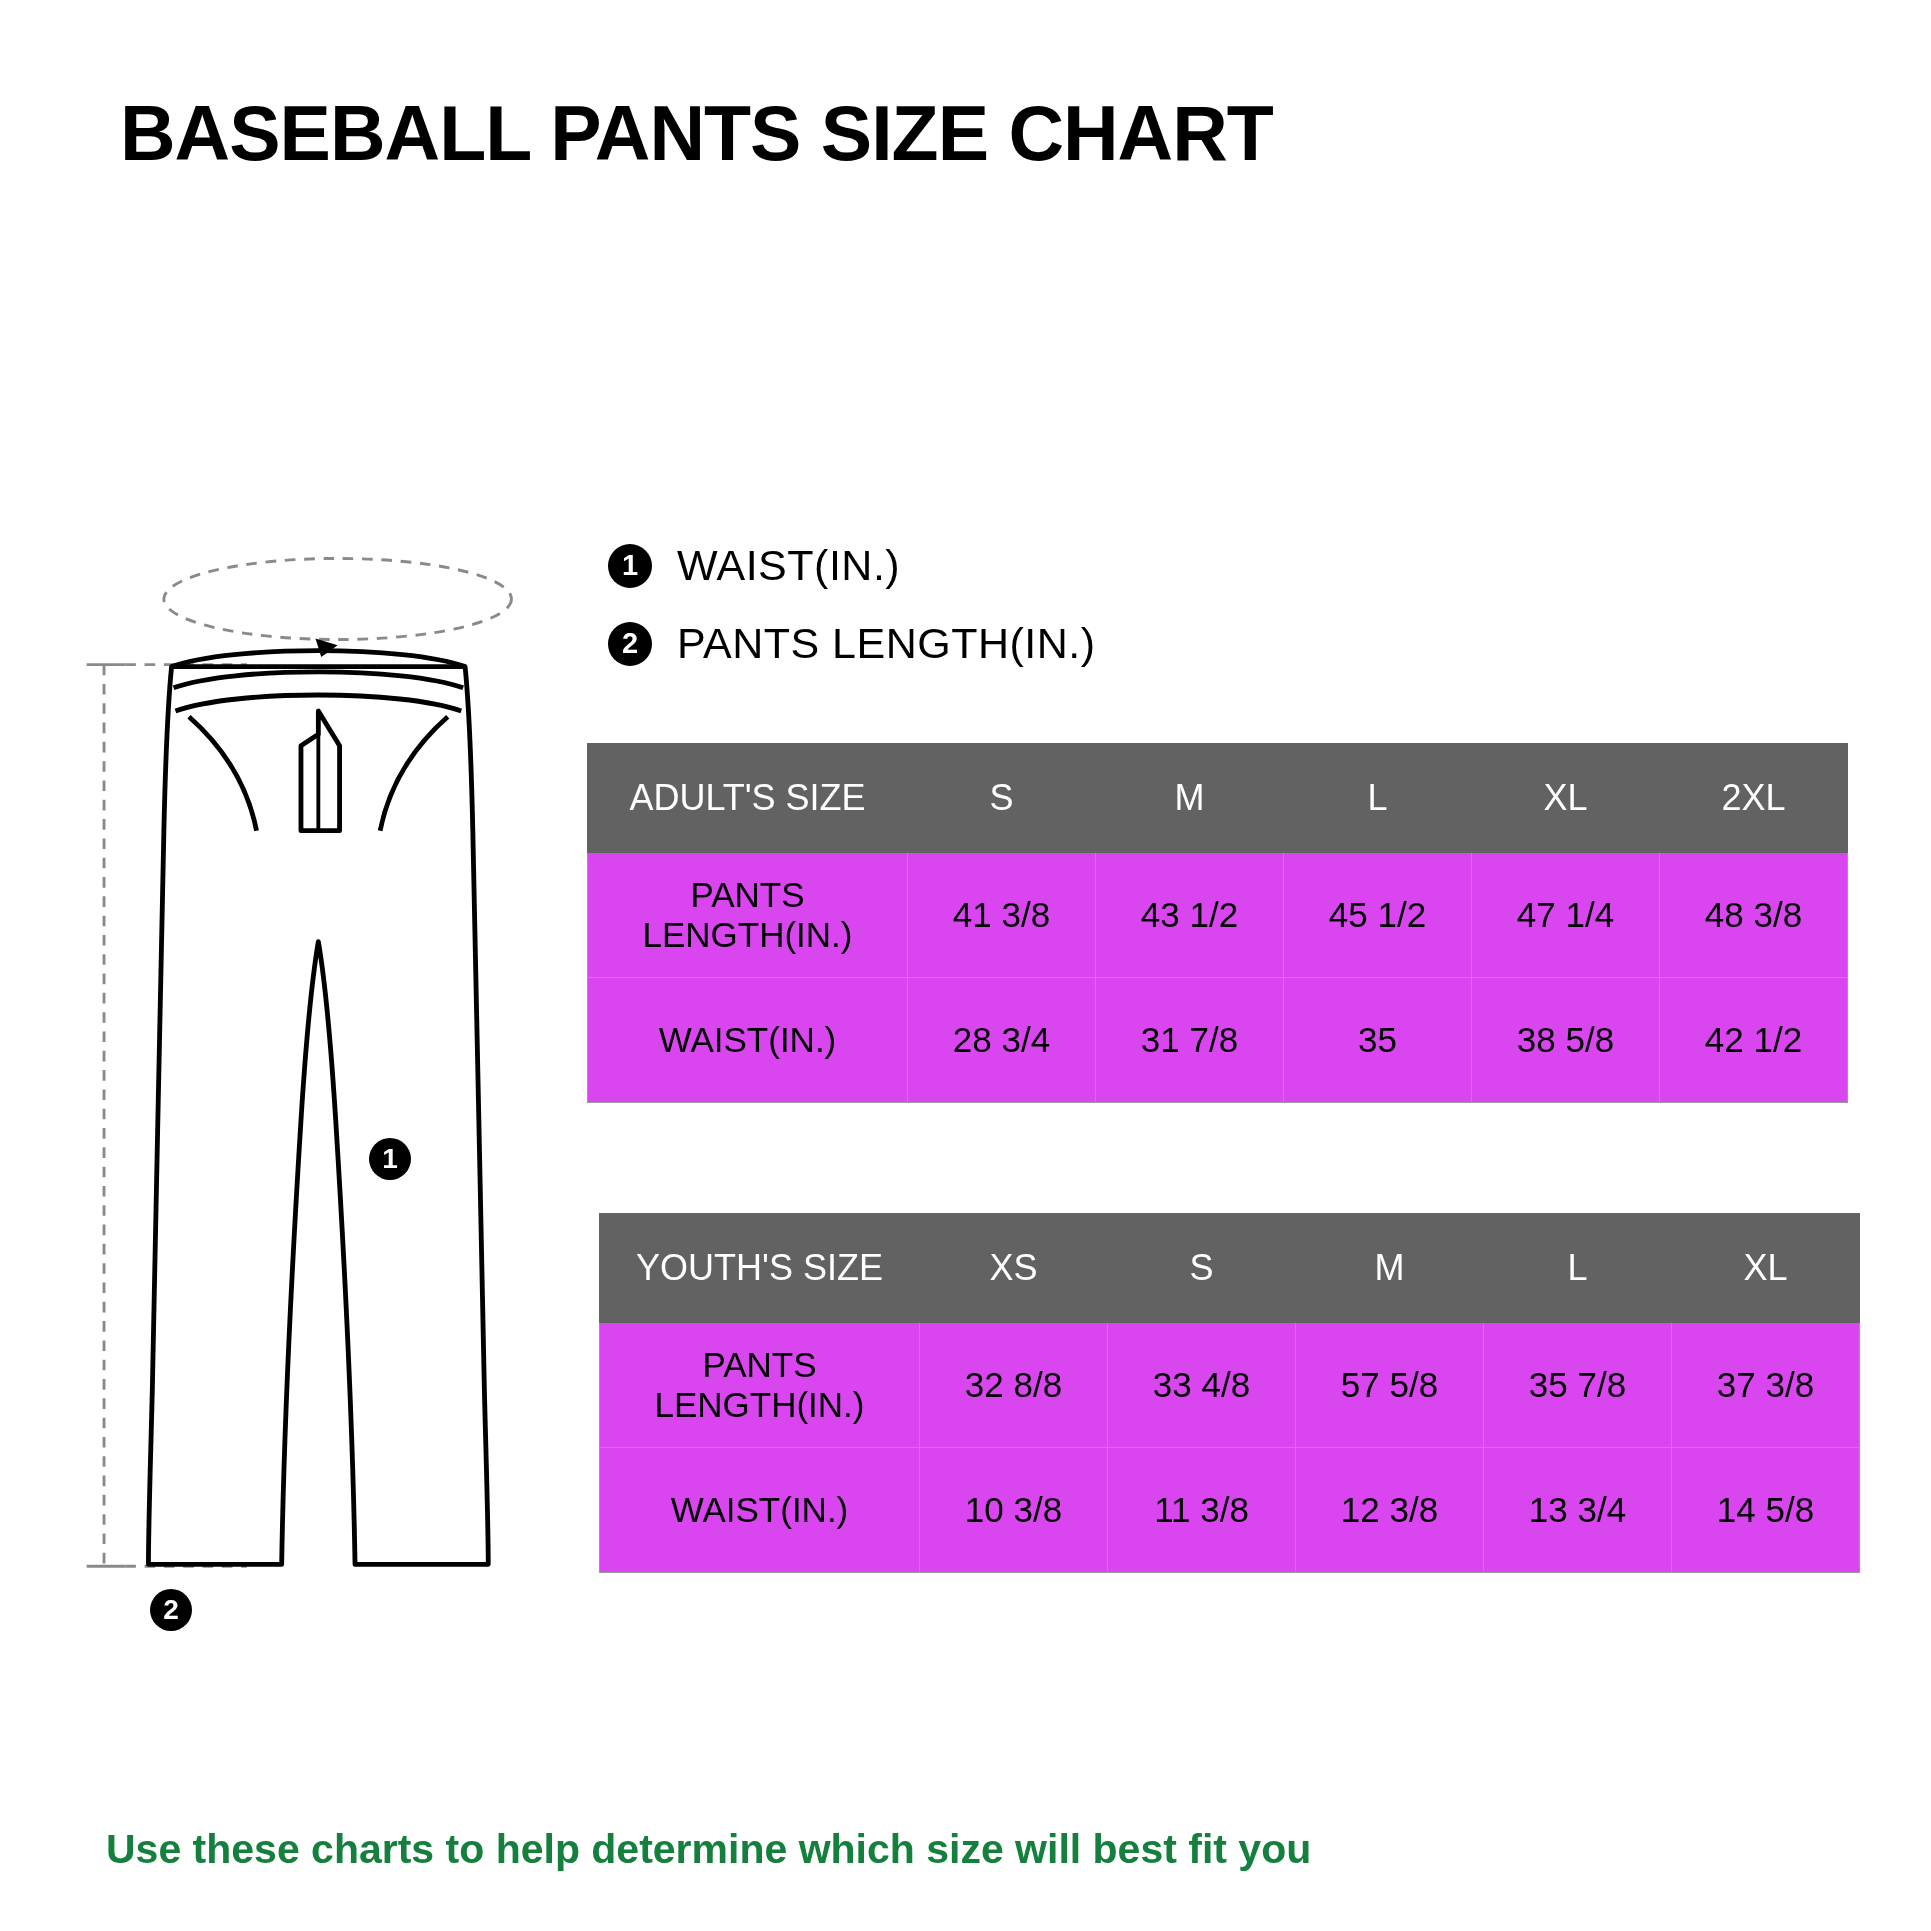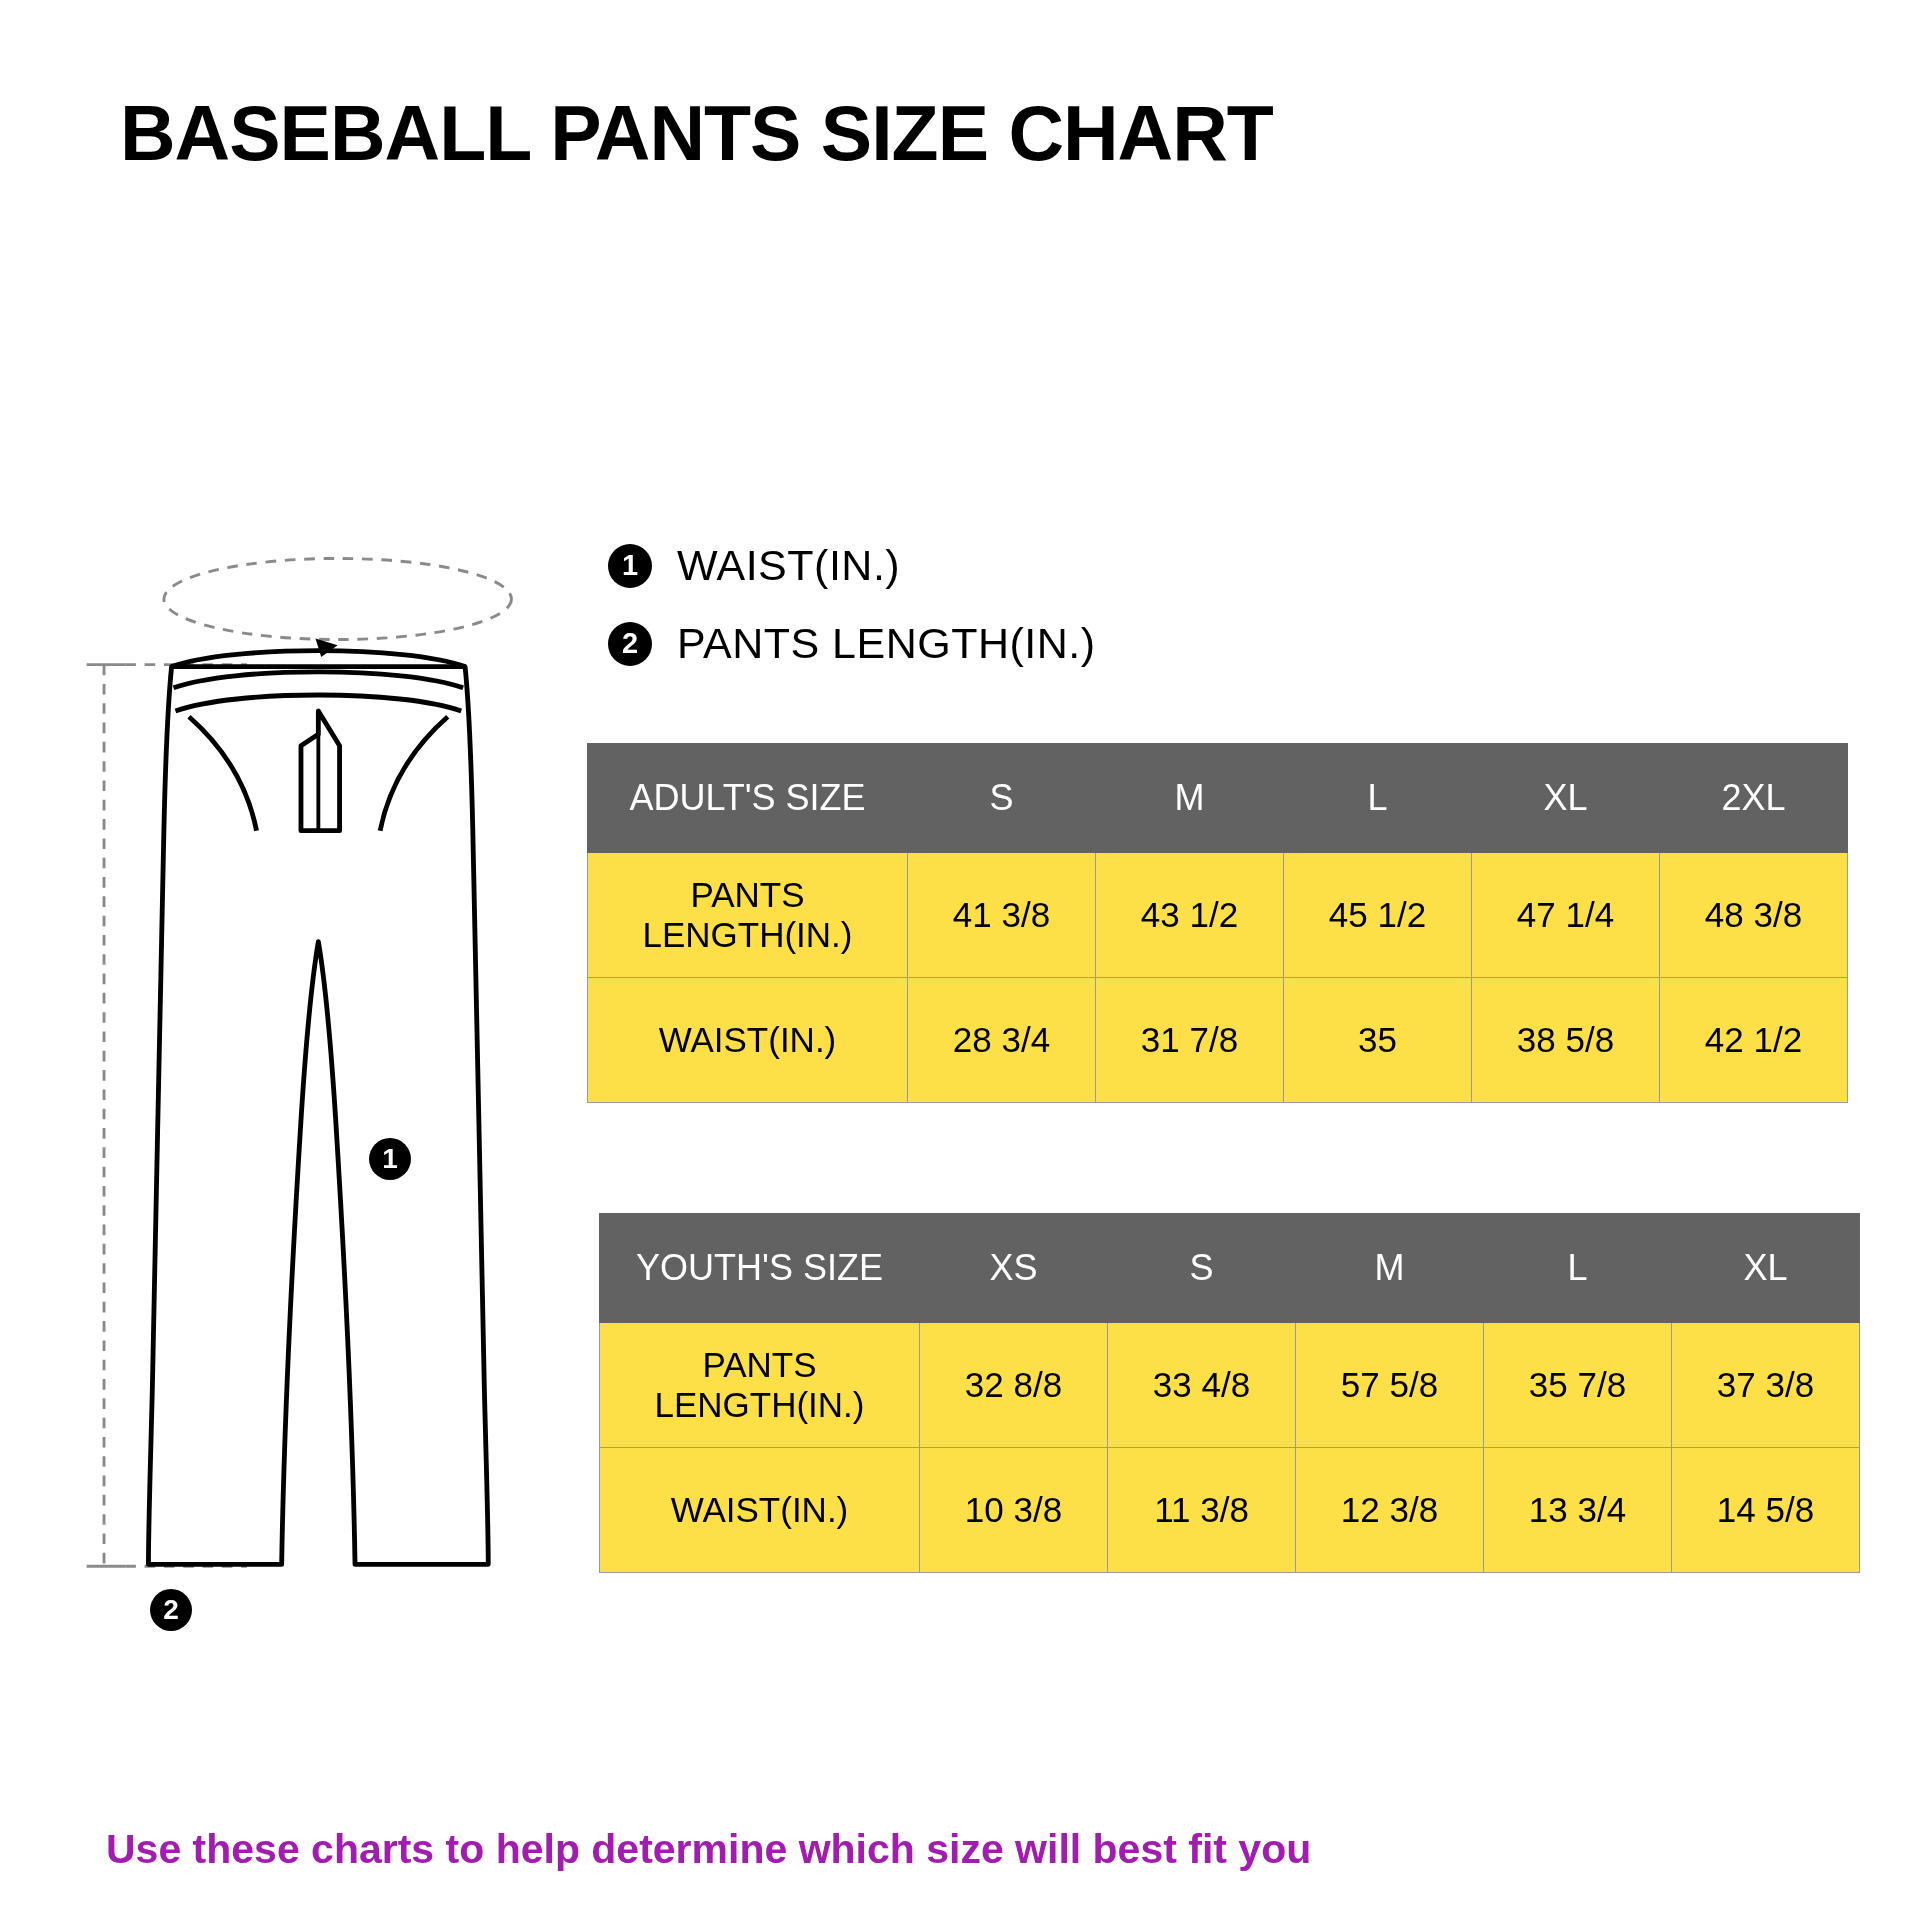--- a/index.html
+++ b/index.html
@@ -46,21 +46,21 @@
     line-height: 1.25;
   }
 
   .note-bottom {
     position: absolute;
     left: 106px;
     top: 1825px;
     width: 1699px;
     font-size: 41px;
     font-weight: bold;
-    color: #a21caf;
+    color: #15803d;
     line-height: 1.2;
   }
 
   
   .legend {
     position: absolute;
     left: 608px;
     top: 541px;
   }
   .legend-row {
@@ -111,21 +111,21 @@
     justify-content: center;
   }
   .badge-1 { left: 292px; top: 597px; }
   .badge-2 { left: 73px; top: 1048px; }
 
   
   table.size-table {
     position: absolute;
     border-collapse: collapse;
     table-layout: fixed;
-    background: #fde047;
+    background: #d946ef;
   }
   table.size-table th,
   table.size-table td {
     border: 1.9px solid #9a9a9a;
     text-align: center;
     vertical-align: middle;
     font-weight: normal;
     font-size: 35px;
     color: #000;
     padding: 0;

